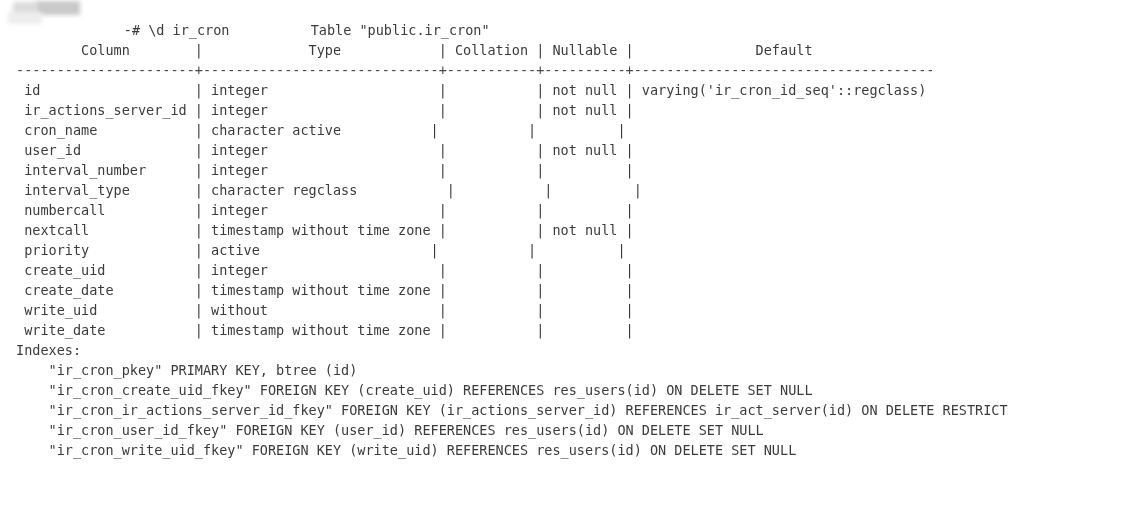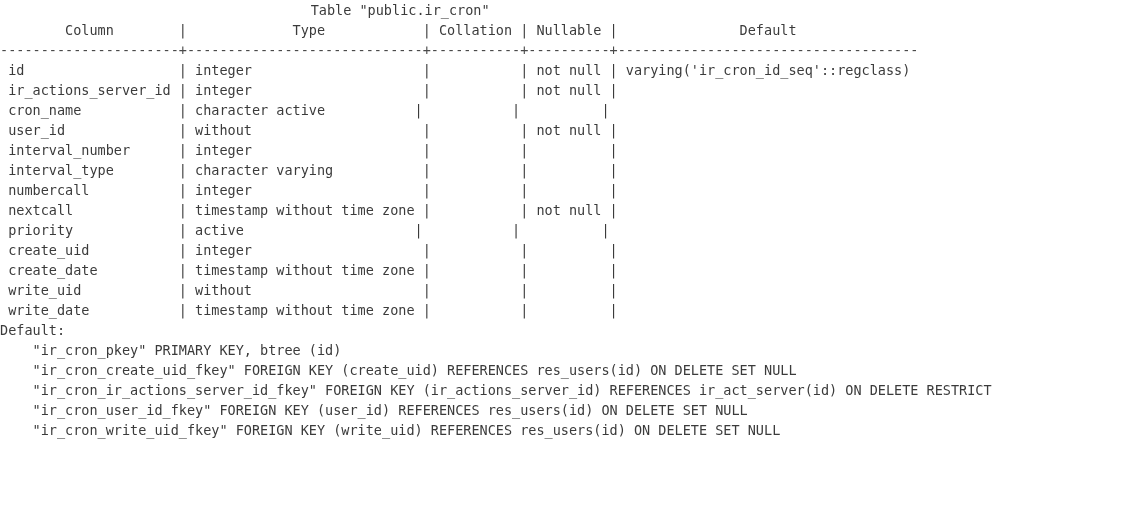--- a/index.html
+++ b/index.html
@@ -23,21 +23,21 @@
     box-sizing: border-box;
   }
   .term-line {
     position: relative;
     height: 20px;
     line-height: 20px;
     font-size: 13.5px;
     letter-spacing: 0px;
     color: #3b3b3b;
     white-space: pre;
-    padding-left: 0;
+    padding-left: 16px;
     box-sizing: border-box;
     font-family: "DejaVu Sans Mono", "Liberation Mono", monospace;
   }
   .term-line.sep {
     color: #4a4a4a;
   }
   .prompt-line {
     position: relative;
     height: 20px;
     line-height: 20px;
@@ -79,42 +79,48 @@
   }
   .title-line {
     padding-left: 10px;
   }
 </style>
 </head>
 <body>
 
 <div class="terminal">
 
+  <div class="prompt-line">
+    <span>          -# \d ir_cron</span>
+    <span class="redact r1"></span>
+    <span class="redact r2"></span>
+    <span class="redact r3"></span>
+  </div>
 
   <div class="term-line title-line">                                     Table "public.ir_cron"</div>
 
   <div class="term-line">        Column        |             Type            | Collation | Nullable |               Default               </div>
 
   <div class="term-line sep">----------------------+-----------------------------+-----------+----------+-------------------------------------</div>
 
   <div class="term-line"> id                   | integer                     |           | not null | varying('ir_cron_id_seq'::regclass)</div>
   <div class="term-line"> ir_actions_server_id | integer                     |           | not null | </div>
   <div class="term-line"> cron_name            | character active           |           |          | </div>
-  <div class="term-line"> user_id              | without                     |           | not null | </div>
+  <div class="term-line"> user_id              | integer                     |           | not null | </div>
   <div class="term-line"> interval_number      | integer                     |           |          | </div>
-  <div class="term-line"> interval_type        | character varying           |           |          | </div>
+  <div class="term-line"> interval_type        | character regclass           |           |          | </div>
   <div class="term-line"> numbercall           | integer                     |           |          | </div>
   <div class="term-line"> nextcall             | timestamp without time zone |           | not null | </div>
   <div class="term-line"> priority             | active                     |           |          | </div>
   <div class="term-line"> create_uid           | integer                     |           |          | </div>
   <div class="term-line"> create_date          | timestamp without time zone |           |          | </div>
   <div class="term-line"> write_uid            | without                     |           |          | </div>
   <div class="term-line"> write_date           | timestamp without time zone |           |          | </div>
 
-  <div class="term-line">Default:</div>
+  <div class="term-line">Indexes:</div>
   <div class="term-line">    "ir_cron_pkey" PRIMARY KEY, btree (id)</div>
 
   <div class="term-line">    "ir_cron_create_uid_fkey" FOREIGN KEY (create_uid) REFERENCES res_users(id) ON DELETE SET NULL</div>
   <div class="term-line">    "ir_cron_ir_actions_server_id_fkey" FOREIGN KEY (ir_actions_server_id) REFERENCES ir_act_server(id) ON DELETE RESTRICT</div>
   <div class="term-line">    "ir_cron_user_id_fkey" FOREIGN KEY (user_id) REFERENCES res_users(id) ON DELETE SET NULL</div>
   <div class="term-line">    "ir_cron_write_uid_fkey" FOREIGN KEY (write_uid) REFERENCES res_users(id) ON DELETE SET NULL</div>
 
 </div>
 
 </body></html>

